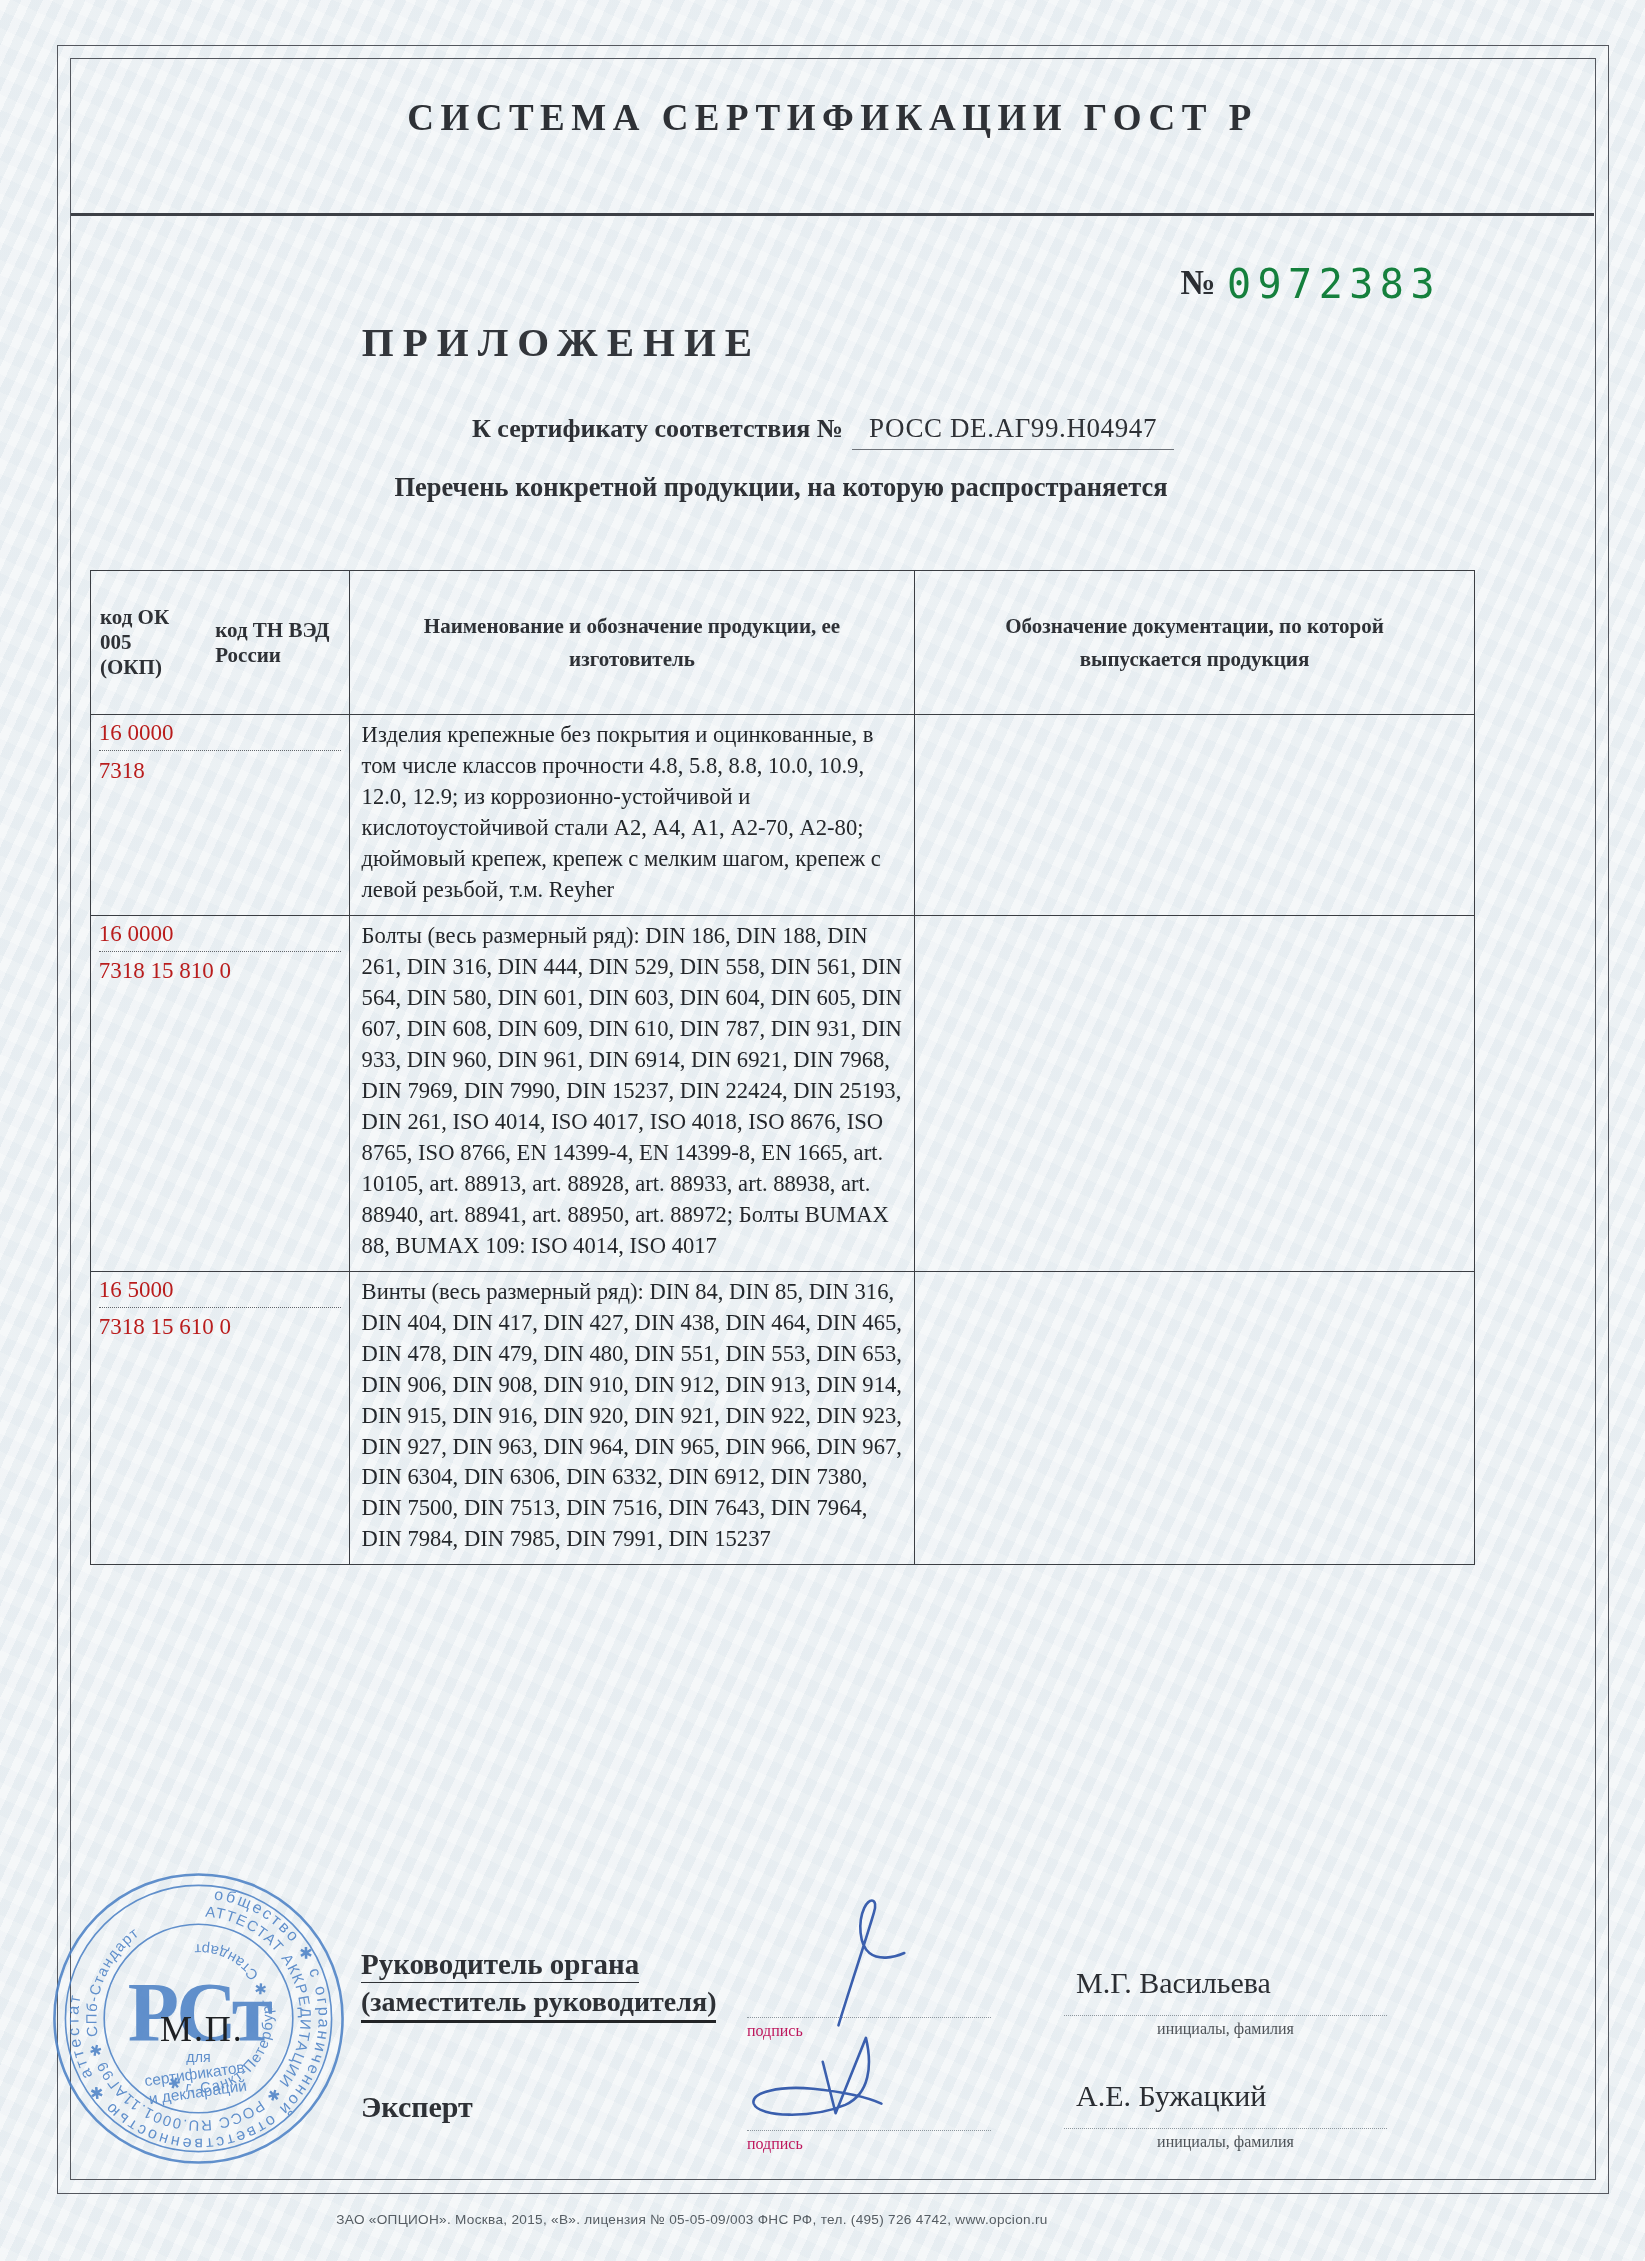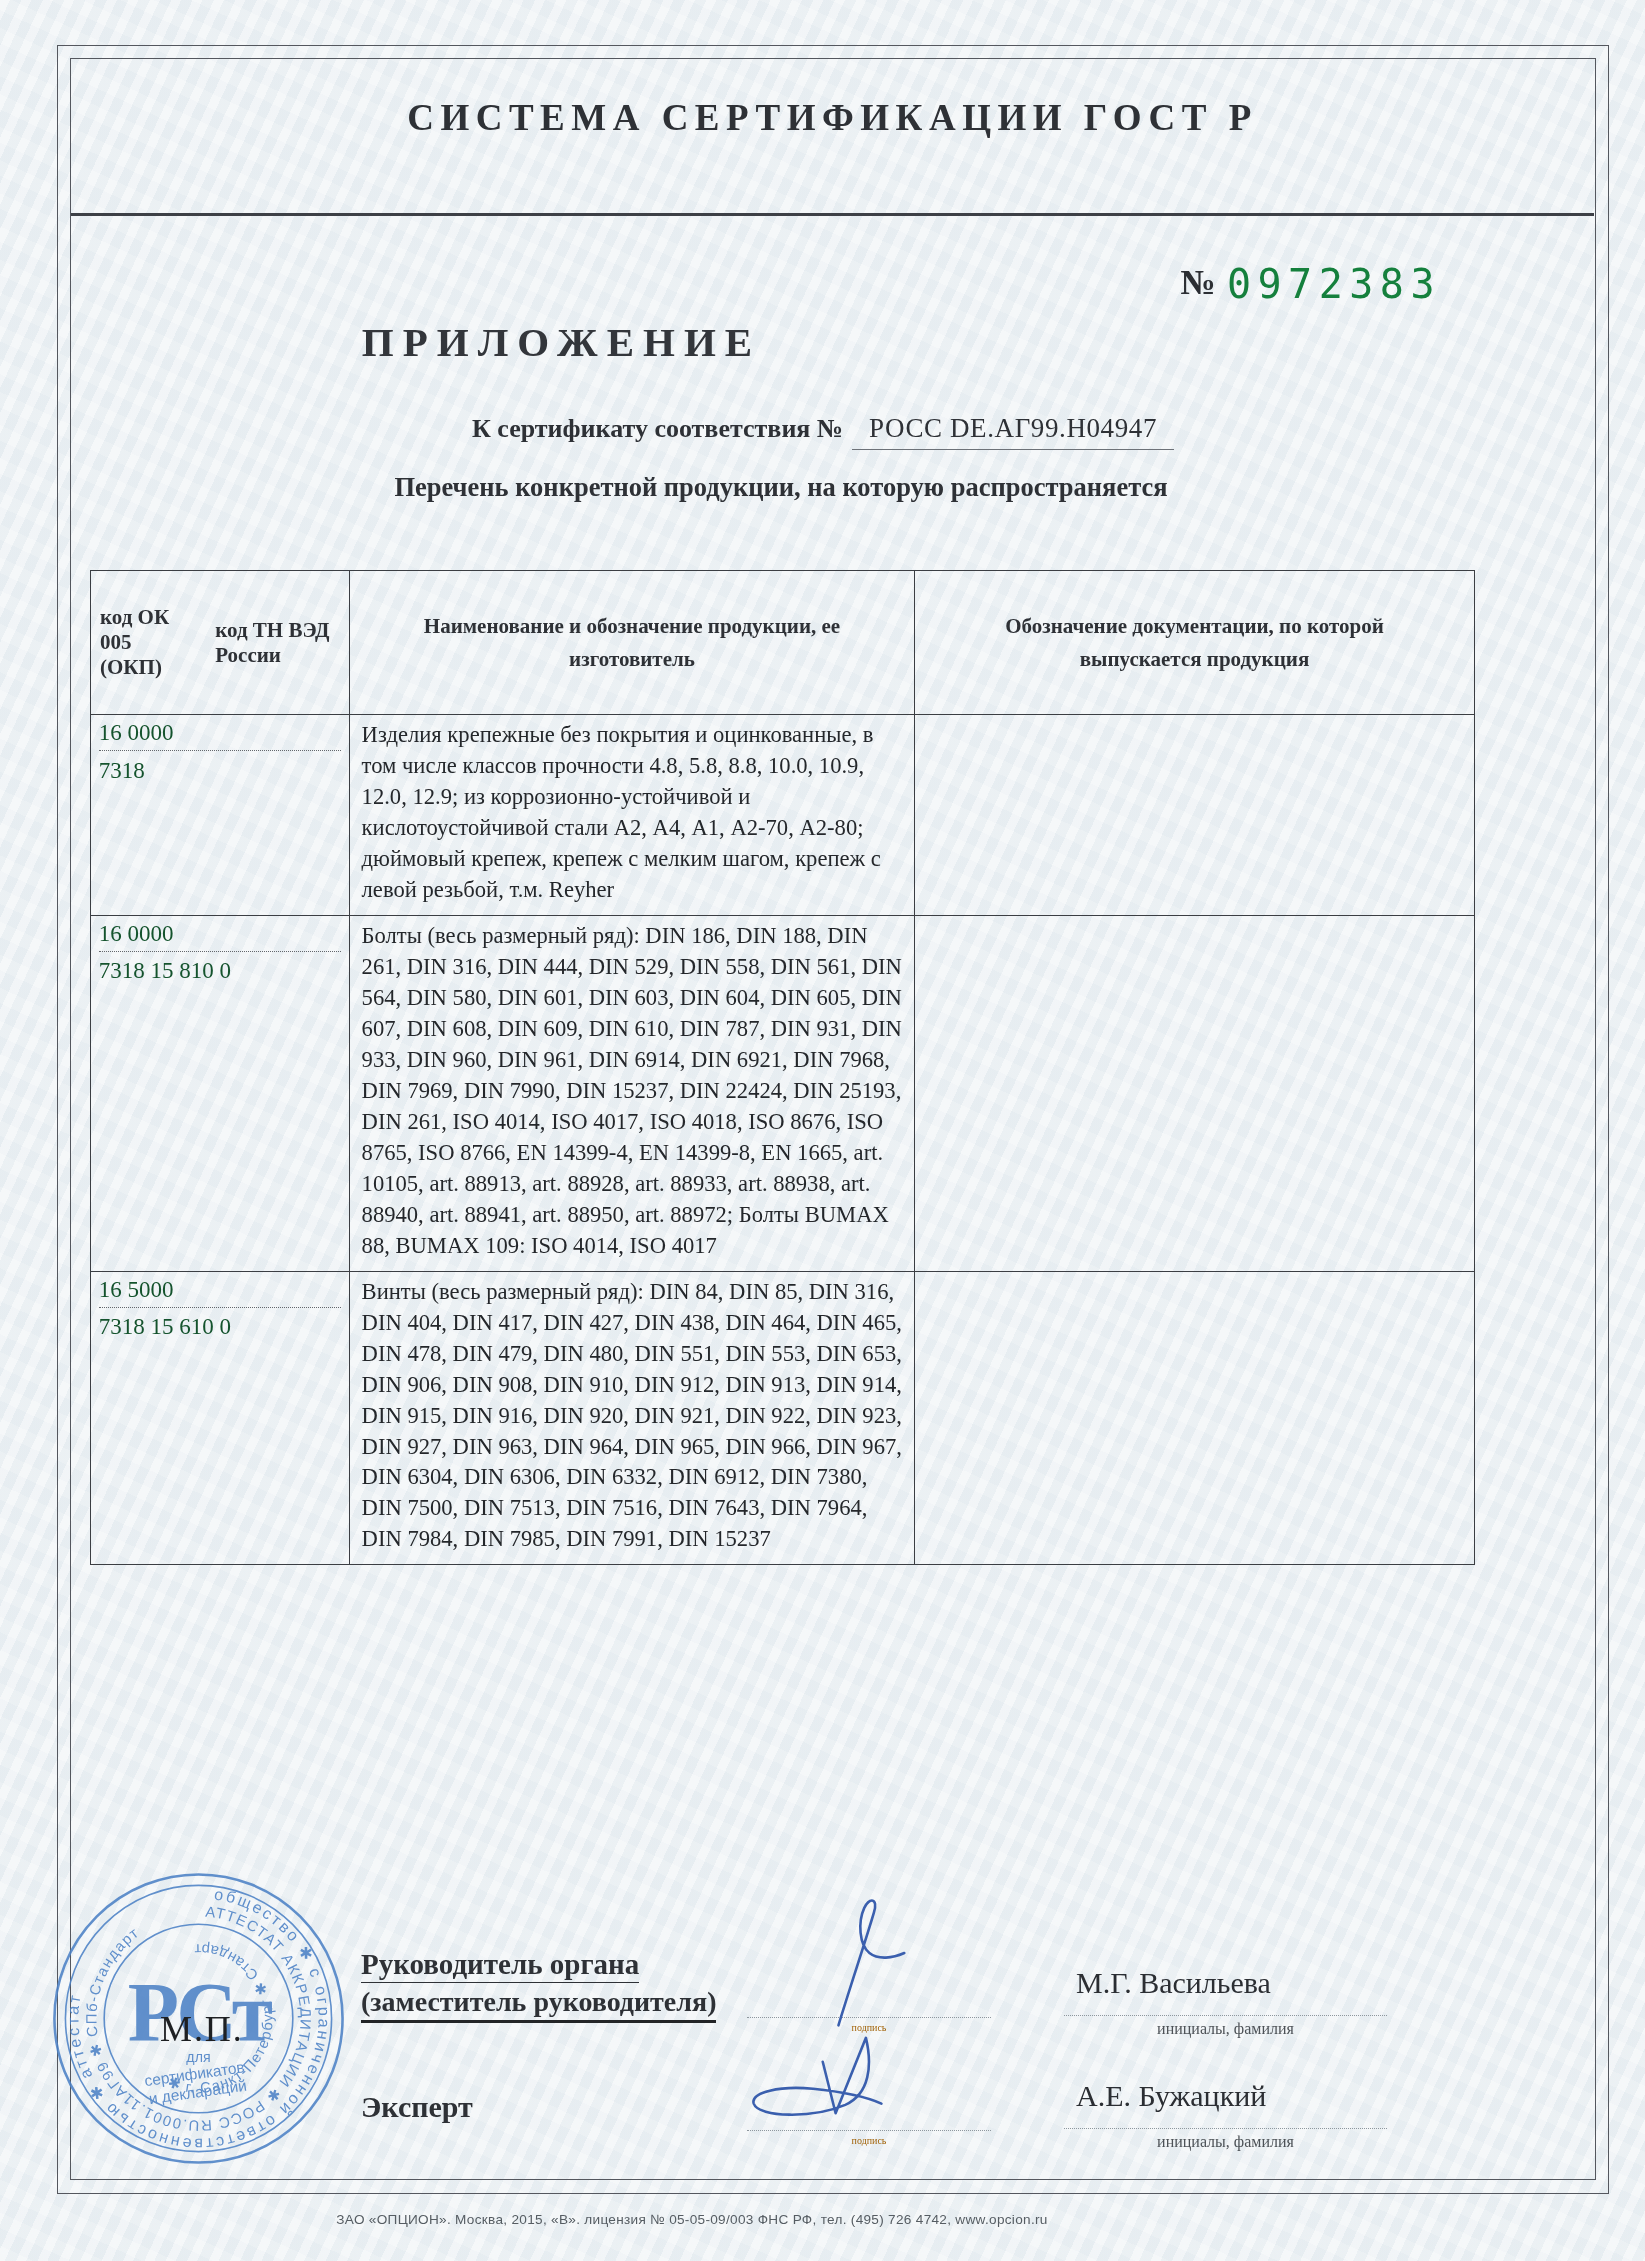--- a/index.html
+++ b/index.html
@@ -68,42 +68,42 @@
   .trow{display:grid;grid-template-columns:258px 565px 1fr;}
   .trow + .trow{border-top:1.9px solid #3b3e43;}
   .tcell{border-left:1.3px solid #3b3e43;min-height:26px;}
   .tcell:first-child{border-left:none;}
   .thead-row{height:143px;}
   .hcell{display:flex;flex-direction:row;font-weight:bold;font-size:21px;color:#2e3136;}
   .hcell .h-top{flex:1;display:flex;align-items:center;justify-content:center;padding:3.9px 9px;}
   .hcell .h-div{border-top:1.3px solid #4a4d52;}
   .hcell .h-bottom{flex:1.3;display:flex;align-items:center;justify-content:flex-start;padding:3.9px 9px 3.9px 10.3px;}
   .hcell.center{align-items:center;justify-content:center;text-align:center;padding:6.5px 45px;line-height:1.55;}
-  .code-cell{padding:5.2px 6.5px 6.5px 7.7px;font-size:23px;color:#14532d;}
+  .code-cell{padding:5.2px 6.5px 6.5px 7.7px;font-size:23px;color:#b91c1c;}
   .code-cell .code-top{padding-bottom:3.9px;}
   .code-cell .code-div{border-top:1.9px dotted #63676c;margin-right:1.3px;}
   .code-cell .code-bottom{padding-top:6.5px;}
   .desc-cell{padding:5.2px 11.6px 9px 11.6px;line-height:1.37;color:#24272b;}
   .doc-cell{padding:5.2px 10.3px;}
 
   .sig-left{position:absolute;left:361px;top:1948px;}
   .sig-left .l1{
     font-size:29px;font-weight:bold;color:#2e3136;display:inline-block;
     border-bottom:1.9px solid #2e3136;padding-bottom:1.3px;
   }
   .sig-left .l2{
     font-size:28px;font-weight:bold;color:#2e3136;display:inline-block;
     border-bottom:3.9px solid #232527;padding-bottom:2.6px;margin-top:2.6px;
   }
   .expert-label{position:absolute;left:361px;top:2090px;font-size:30px;font-weight:bold;color:#2e3136;}
 
   .sign-line{position:absolute;border-top:1.9px dotted #8e979e;}
   .sign-line.s1{left:747px;top:2017px;width:244px;}
   .sign-line.s2{left:747px;top:2130px;width:244px;}
-  .sign-caption{position:absolute;font-size:10px;color:#a16207;text-align:center;width:244px;}
+  .sign-caption{position:absolute;font-size:16px;color:#be185d;width:244px;}
   .sign-caption.c1{left:747px;top:2022px;}
   .sign-caption.c2{left:747px;top:2135px;}
 
   .name-block{position:absolute;width:323px;text-align:left;}
   .name-block .nm{font-size:30px;color:#2b2e33;}
   .name-line{position:absolute;border-top:1.9px dotted #8e979e;width:323px;}
   .name-caption{position:absolute;font-size:16px;color:#4d5257;width:323px;text-align:center;}
   .nb1{left:1076px;top:1966px;}
   .nl1{left:1064px;top:2015px;}
   .nc1{left:1064px;top:2020px;}

